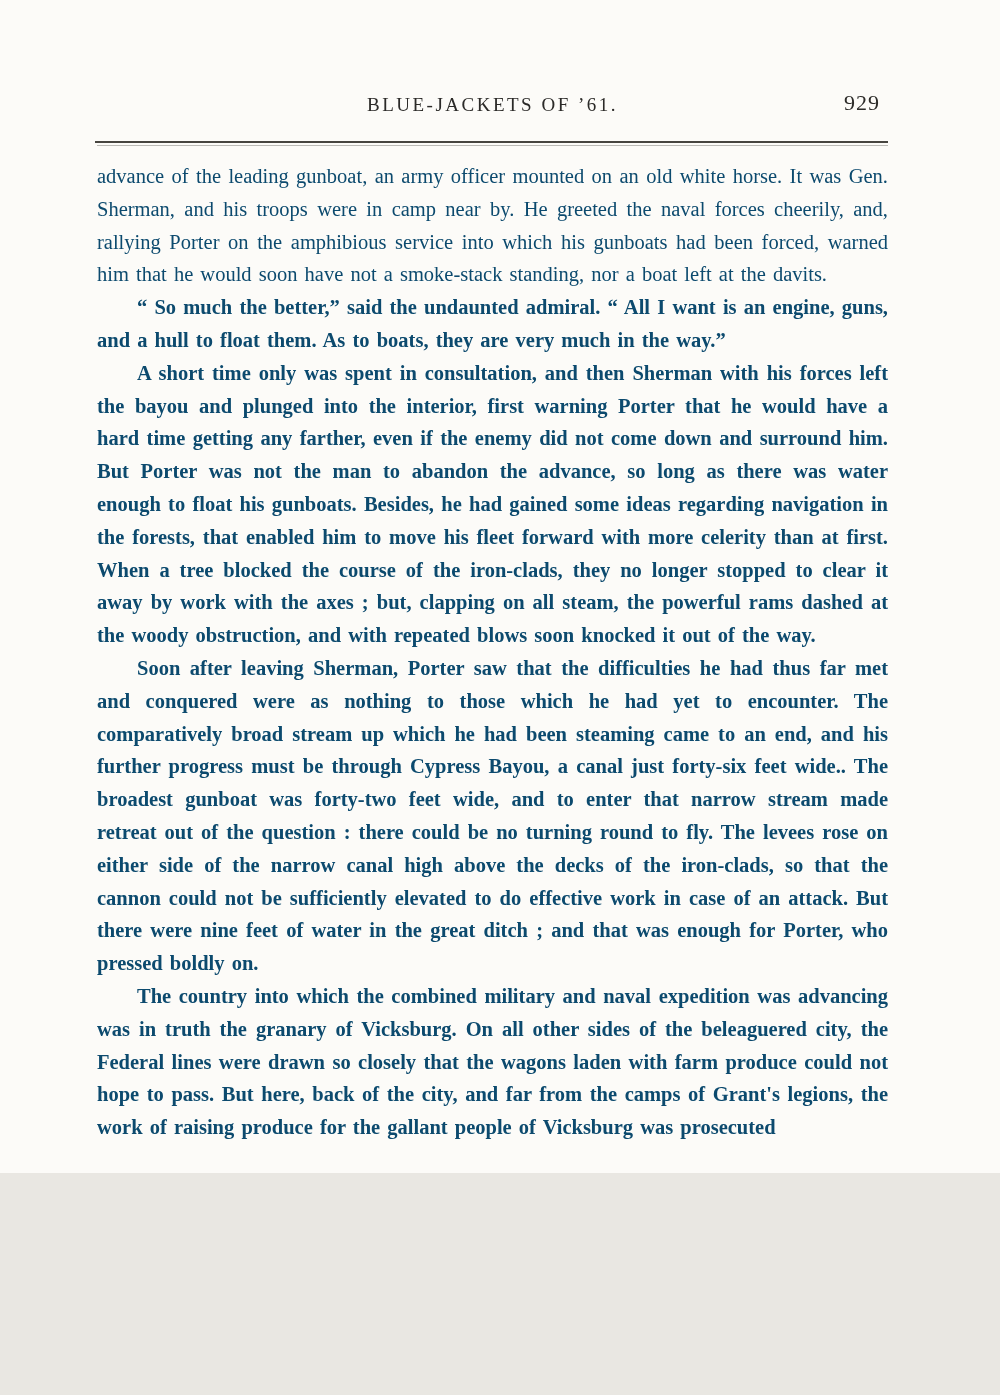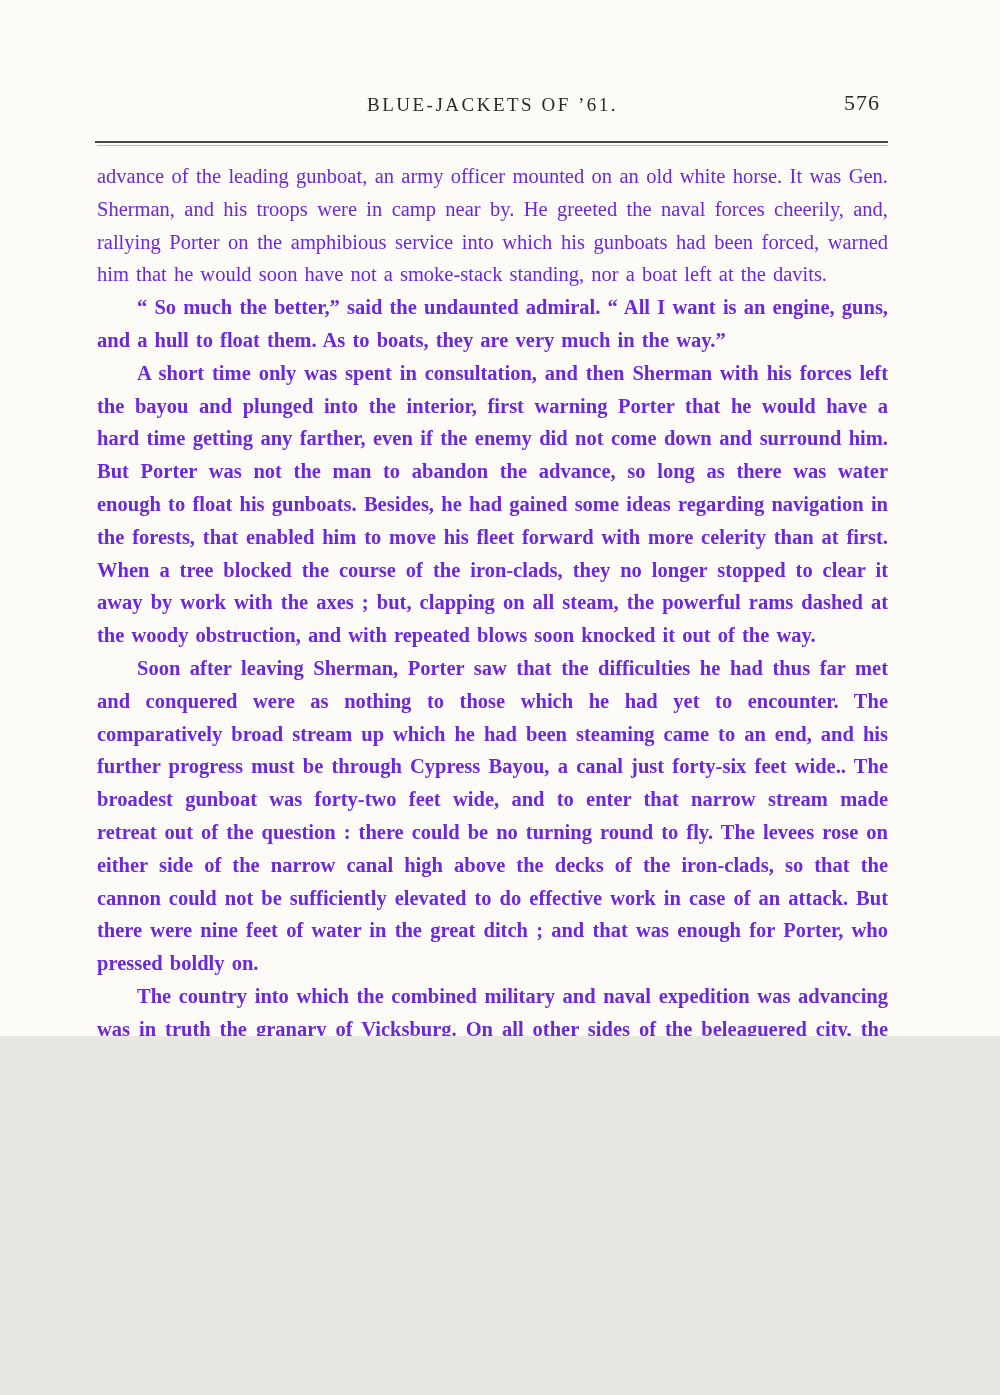--- a/index.html
+++ b/index.html
@@ -3,21 +3,21 @@
 <meta charset="utf-8">
 <style>
   html, body {
     margin: 0;
     padding: 0;
     background: #e9e7e2;
   }
   .page {
     position: relative;
     width: 1000px;
-    height: 1036px;
+    height: 1173px;
     margin: 0 auto;
     background: #fcfbf8;
     color: #222120;
     font-family: "Liberation Serif", "DejaVu Serif", serif;
     overflow: hidden;
   }
   .running-header {
     position: absolute;
     top: 94px;
     left: 97px;
@@ -58,39 +58,39 @@
   }
   .body-text {
     position: absolute;
     top: 160px;
     left: 97px;
     width: 791px;
     font-size: 20.5px;
     line-height: 32.8px;
     text-align: justify;
     word-spacing: 2px;
-    color: #6d28d9;
+    color: #0c4a6e;
   }
   .body-text p {
     margin: 0;
     padding: 0;
   }
   .body-text p.indent {
     text-indent: 40px;
     font-weight: bold;
   }
 </style>
 </head>
 <body>
 
 <div class="page">
 
   <div class="running-header">
     <div class="title">BLUE-JACKETS OF ’61.</div>
-    <div class="folio">576</div>
+    <div class="folio">929</div>
   </div>
 
   <div class="header-rule">
     <div class="rule-shadow"></div>
   </div>
 
   <div class="body-text">
     <p>advance of the leading gunboat, an army officer mounted on an old white horse.  It was Gen. Sherman, and his troops were in camp near by.  He greeted the naval forces cheerily, and, rallying Porter on the amphibious service into which his gunboats had been forced, warned him that he would soon have not a smoke-stack standing, nor a boat left at the davits.</p>
     <p class="indent">“ So much the better,” said the undaunted admiral.  “ All I want is an engine, guns, and a hull to float them.  As to boats, they are very much in the way.”</p>
     <p class="indent">A short time only was spent in consultation, and then Sherman with his forces left the bayou and plunged into the interior, first warning Porter that he would have a hard time getting any farther, even if the enemy did not come down and surround him.  But Porter was not the man to abandon the advance, so long as there was water enough to float his gunboats.  Besides, he had gained some ideas regarding navigation in the forests, that enabled him to move his fleet forward with more celerity than at first.  When a tree blocked the course of the iron-clads, they no longer stopped to clear it away by work with the axes ; but, clapping on all steam, the powerful rams dashed at the woody obstruction, and with repeated blows soon knocked it out of the way.</p>

